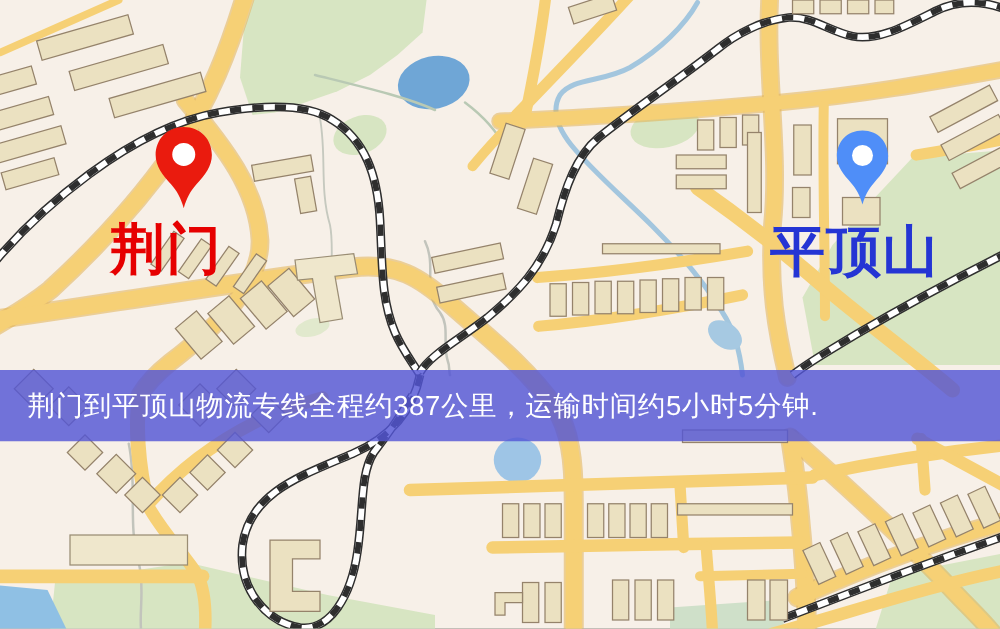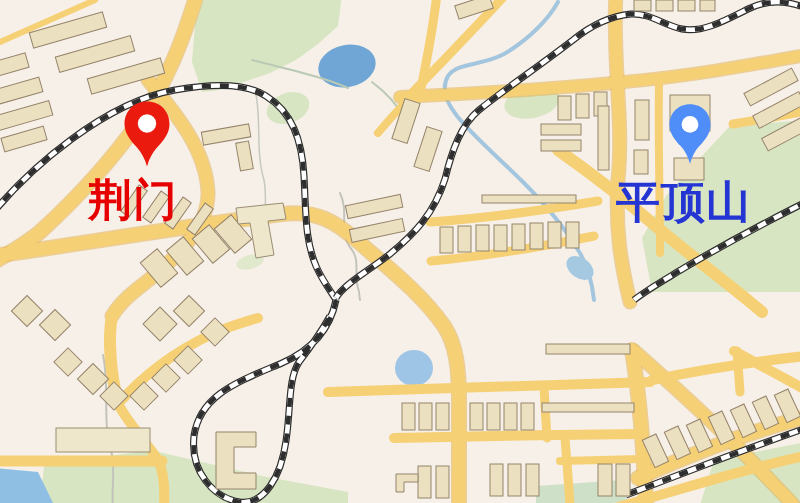--- a/index.html
+++ b/index.html
@@ -263,14 +263,17 @@
   <div class="marker" style="left:667px;top:103px;">
     <svg width="46" height="62" viewBox="0 0 50 68">
       <path fill="#4f8ef8" d="M25,1.5 C11.5,1.5 2.5,11.5 2.5,24 C2.5,33 8,40 15,47.5 C19.5,52.5 22.8,58.5 25,66.5 C27.2,58.5 30.5,52.5 35,47.5 C42,40 47.5,33 47.5,24 C47.5,11.5 38.5,1.5 25,1.5 Z"></path>
       <circle fill="#ffffff" cx="25" cy="23.5" r="9.2"></circle>
     </svg>
   </div>
 
   <div class="city-label origin-label">荆门</div>
   <div class="city-label destination-label">平顶山</div>
 
+  <div class="banner">
+    <span>荆门到平顶山物流专线全程约387公里，运输时间约5小时5分钟.</span>
+  </div>
 
 </div>
 
 </body></html>

